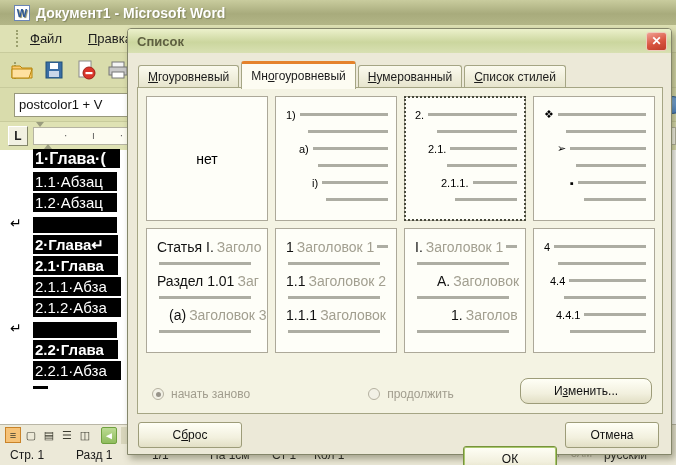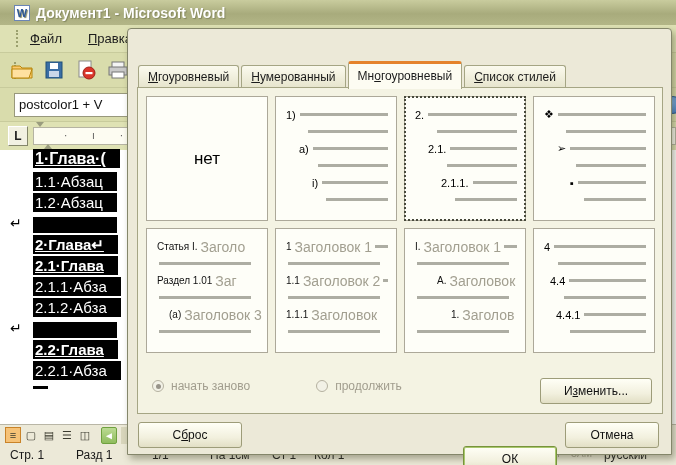--- a/index.html
+++ b/index.html
@@ -39,21 +39,21 @@
   .imk { position:absolute; left:36px; top:5px; width:9px; height:18px; }
   .imk .t1 { width:0; height:0; border-left:4px solid transparent; border-right:4px solid transparent; border-top:5px solid #9A9C7E; }
   .imk .t2 { width:0; height:0; border-left:4px solid transparent; border-right:4px solid transparent; border-bottom:5px solid #9A9C7E; margin-top:4px; }
   .imk .bx { width:8px; height:3px; background:#9A9C7E; margin-top:1px; }
 
   
   .docarea { position:absolute; top:150px; left:0; width:676px; height:274px; background:#FFFFFF; }
   .dline { height:21px; padding-left:33px; font-size:15px; white-space:nowrap; position:relative; }
   .dline.h1 { height:23px; font-size:16px; }
   .dline .sel { background:#000; color:#FFF; padding:1px 14px 1px 2px; }
-  .dline.b .sel { font-weight:bold;text-decoration:underline; }
+  .dline.b .sel { font-weight:bold; }
   .dline .mark { position:absolute; left:10px; top:0; color:#000; font-size:14px; }
   .dline .blk { display:inline-block; width:84px; height:16px; background:#000; vertical-align:middle; }
   .endmark { width:15px; height:3px; background:#000; margin:3px 0 0 33px; }
 
   
   .viewbar { position:absolute; top:424px; left:0; width:676px; height:21px; background:#ECE9D8;
     border-top:1px solid #B9B6A6; display:flex; align-items:center; gap:2px; padding-left:5px; }
   .vbtn { width:16px; height:16px; font-size:11px; color:#3A3A2E; display:flex; align-items:center; justify-content:center; }
   .vbtn.active { background:#F6C277; border:1px solid #C98329; }
   .scrl { width:16px; height:17px; margin-left:6px; border:1px solid #6FA13F; border-radius:2px;
@@ -80,46 +80,46 @@
   .tab { height:23px; padding:4px 9px 3px; margin-right:2px; font-size:12px; color:#1B1B1B;
     background:linear-gradient(180deg,#FBFAEE,#E6E4CC); border:1px solid #A5A584; border-bottom:none;
     border-radius:3px 3px 0 0; white-space:nowrap; }
   .tab.active { height:28px; background:#FDFCF2; border-top:3px solid #E5822B; position:relative; z-index:3; margin-bottom:-1px; padding-top:5px; }
   .tab .u { text-decoration:underline; }
   .panel { position:absolute; top:58px; left:9px; width:526px; height:327px; background:#F4F3E3; border:1px solid #A5A584; z-index:2; }
 
   .grid { position:absolute; top:8px; left:8px; display:grid; grid-template-columns:repeat(4,122px); grid-auto-rows:125px; gap:7px; }
   .tile { background:#FEFEF8; border:1px solid #ACA899; padding:9px 8px; overflow:hidden; }
   .tile.selected { outline:2px dotted #47493B; outline-offset:-2px; }
-  .tile.none { display:flex; align-items:center; justify-content:center; font-size:17px; color:#000; }
+  .tile.none { display:flex; align-items:center; justify-content:center; font-size:14px; color:#000; }
   .pr { display:flex; align-items:center; height:17px; }
   .pr .n { font-size:11px; color:#000; white-space:pre; }
   .pr .g { font-size:14px; color:#A29F90; white-space:pre; margin-left:3px; }
-  .pr .hb { font-size:10px; color:#111; white-space:pre; }
+  .pr .hb { font-size:14px; color:#111; white-space:pre; }
   .pr .b { height:3px; background:#ADADA3; flex:1; margin-left:4px; }
   .pr .bs { height:3px; background:#ADADA3; width:14px; margin-left:3px; }
   .pr.baronly .b { margin-left:0; }
   .i0 { padding-left:2px; } .i0b { padding-left:24px; }
   .i1 { padding-left:15px; } .i1b { padding-left:34px; }
   .i2 { padding-left:28px; } .i2b { padding-left:42px; }
   .j0 { padding-left:2px; } .j1 { padding-left:8px; } .j2 { padding-left:14px; }
   .j0b { padding-left:16px; } .j1b { padding-left:22px; } .j2b { padding-left:28px; }
   .k1 { padding-left:24px; } .k2 { padding-left:38px; }
   .hbar { padding-left:4px; padding-right:8px; }
 
-  .radios { position:absolute; left:14px; bottom:20px; display:flex; gap:66px;margin-top:8px; }
+  .radios { position:absolute; left:14px; bottom:12px; display:flex; gap:118px;margin-top:8px; }
   .radio { display:flex; align-items:center; gap:7px; font-size:12px; color:#A19D8E; }
   .rc { width:12px; height:12px; border-radius:50%; border:1px solid #B5B1A0; background:#F2F1E6;
     display:flex; align-items:center; justify-content:center; }
   .rc .dot { width:5px; height:5px; border-radius:50%; background:#98948A; }
 
   .btn { font-size:12px; color:#111; background:linear-gradient(180deg,#FFFFF6,#F2F0DE 60%,#E2DFC5);
     border:1px solid #9D9C79; border-radius:3px; display:flex; align-items:center; justify-content:center; }
   .btn .u { text-decoration:underline; }
-  .btn-change { position:absolute; right:10px; bottom:9px; width:112px; height:26px; }
+  .btn-change { position:absolute; right:10px; bottom:9px; width:132px; height:26px;border-radius:8px; }
   .btn-reset  { position:absolute; left:10px;  top:393px; width:104px; height:26px; }
   .btn-ok     { position:absolute; left:335px; top:393px; width:94px; height:26px;
     border:1px solid #77933C; box-shadow:inset 0 0 0 1px #A9C86D;margin-top:24px; }
   .btn-cancel { position:absolute; left:437px; top:393px; width:94px; height:26px; }
 </style>
 </head>
 <body>
 
 <div id="screen">
 
@@ -211,25 +211,29 @@
     <span style="left:272px">Ст 1</span>
     <span style="left:314px">Кол 1</span>
     <span class="st-flag" style="left:478px">ЗАП</span>
     <span class="st-flag" style="left:506px">ИСПР</span>
     <span class="st-flag" style="left:540px">ВДЛ</span>
     <span class="st-flag" style="left:571px">ЗАМ</span>
     <span style="left:604px">русский</span>
   </div>
 
   <div class="dialog">
+    <div class="dlg-title">
+      <span class="t">Список</span>
+      <span class="xbtn">✕</span>
+    </div>
 
     <div class="tabs">
       <span class="tab"><span></span><span class="u">М</span><span>гоуровневый</span></span>
+      <span class="tab active"><span>Мн</span><span class="u">о</span><span>гоуровневый</span></span>
       <span class="tab"><span></span><span class="u">Н</span><span>умерованный</span></span>
-      <span class="tab active"><span>Мн</span><span class="u">о</span><span>гоуровневый</span></span>
       <span class="tab"><span></span><span class="u">С</span><span>писок стилей</span></span>
     </div>
 
     <div class="panel">
       <div class="grid">
 
         <div class="tile none">
           <span>нет</span>
         </div>
 

